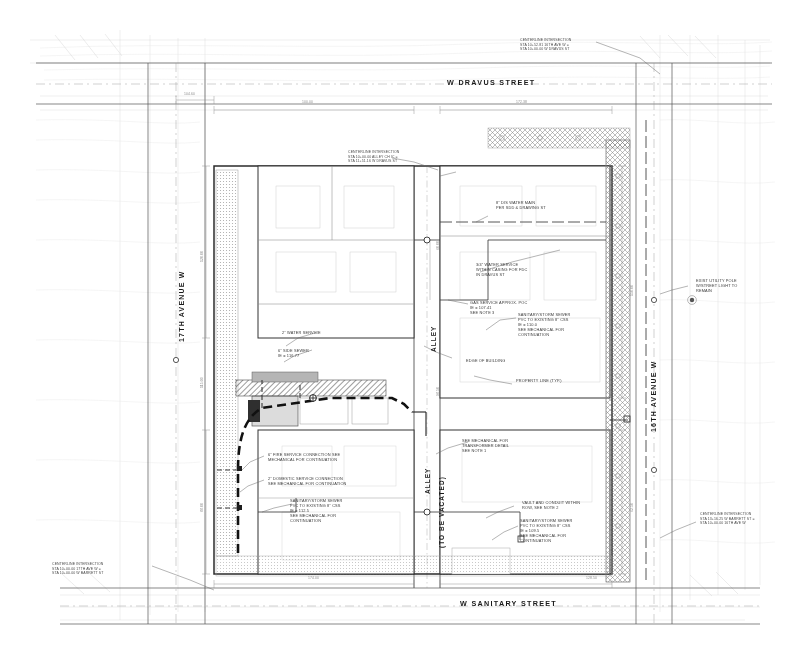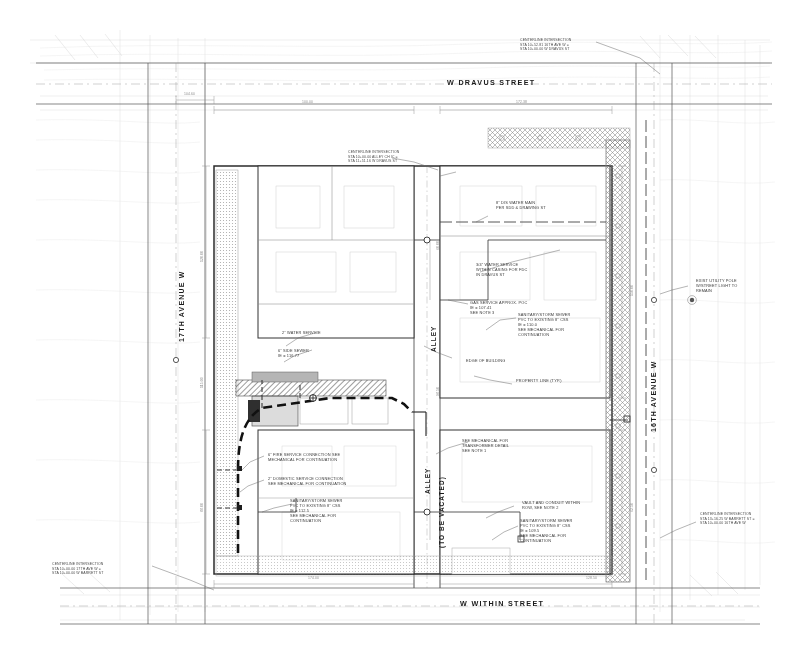--- a/index.html
+++ b/index.html
@@ -366,21 +366,21 @@
       <circle cx="618" cy="476" r="2.4" fill="none" stroke="#888" stroke-width="0.5"></circle>
       <circle cx="618" cy="526" r="2.4" fill="none" stroke="#888" stroke-width="0.5"></circle>
       <circle cx="540" cy="138" r="2.4" fill="none" stroke="#888" stroke-width="0.5"></circle>
       <circle cx="578" cy="138" r="2.4" fill="none" stroke="#888" stroke-width="0.5"></circle>
       <circle cx="502" cy="138" r="2.4" fill="none" stroke="#888" stroke-width="0.5"></circle>
     </g>
 
   </svg>
 
   <div class="lbl street-name" style="left:447px; top:79px;">W DRAVUS STREET</div>
-  <div class="lbl street-name" style="left:460px; top:600px;">W WITHIN STREET</div>
+  <div class="lbl street-name" style="left:460px; top:600px;">W SANITARY STREET</div>
 
   <div class="lbl street-vert" style="left:178px; top:342px; transform:rotate(-90deg);">17TH AVENUE W</div>
   <div class="lbl street-vert" style="left:650px; top:432px; transform:rotate(-90deg);">16TH AVENUE W</div>
 
   <div class="lbl alley-vert" style="left:430px; top:352px; transform:rotate(-90deg);">ALLEY</div>
   <div class="lbl alley-vert" style="left:424px; top:494px; transform:rotate(-90deg);">ALLEY</div>
   <div class="lbl alley-vert" style="left:438px; top:548px; transform:rotate(-90deg);">(TO BE VACATED)</div>
 
   <div class="lbl note-sm" style="left:520px; top:38px;">CENTERLINE INTERSECTION
 STA 10+52.81 16TH AVE W =

